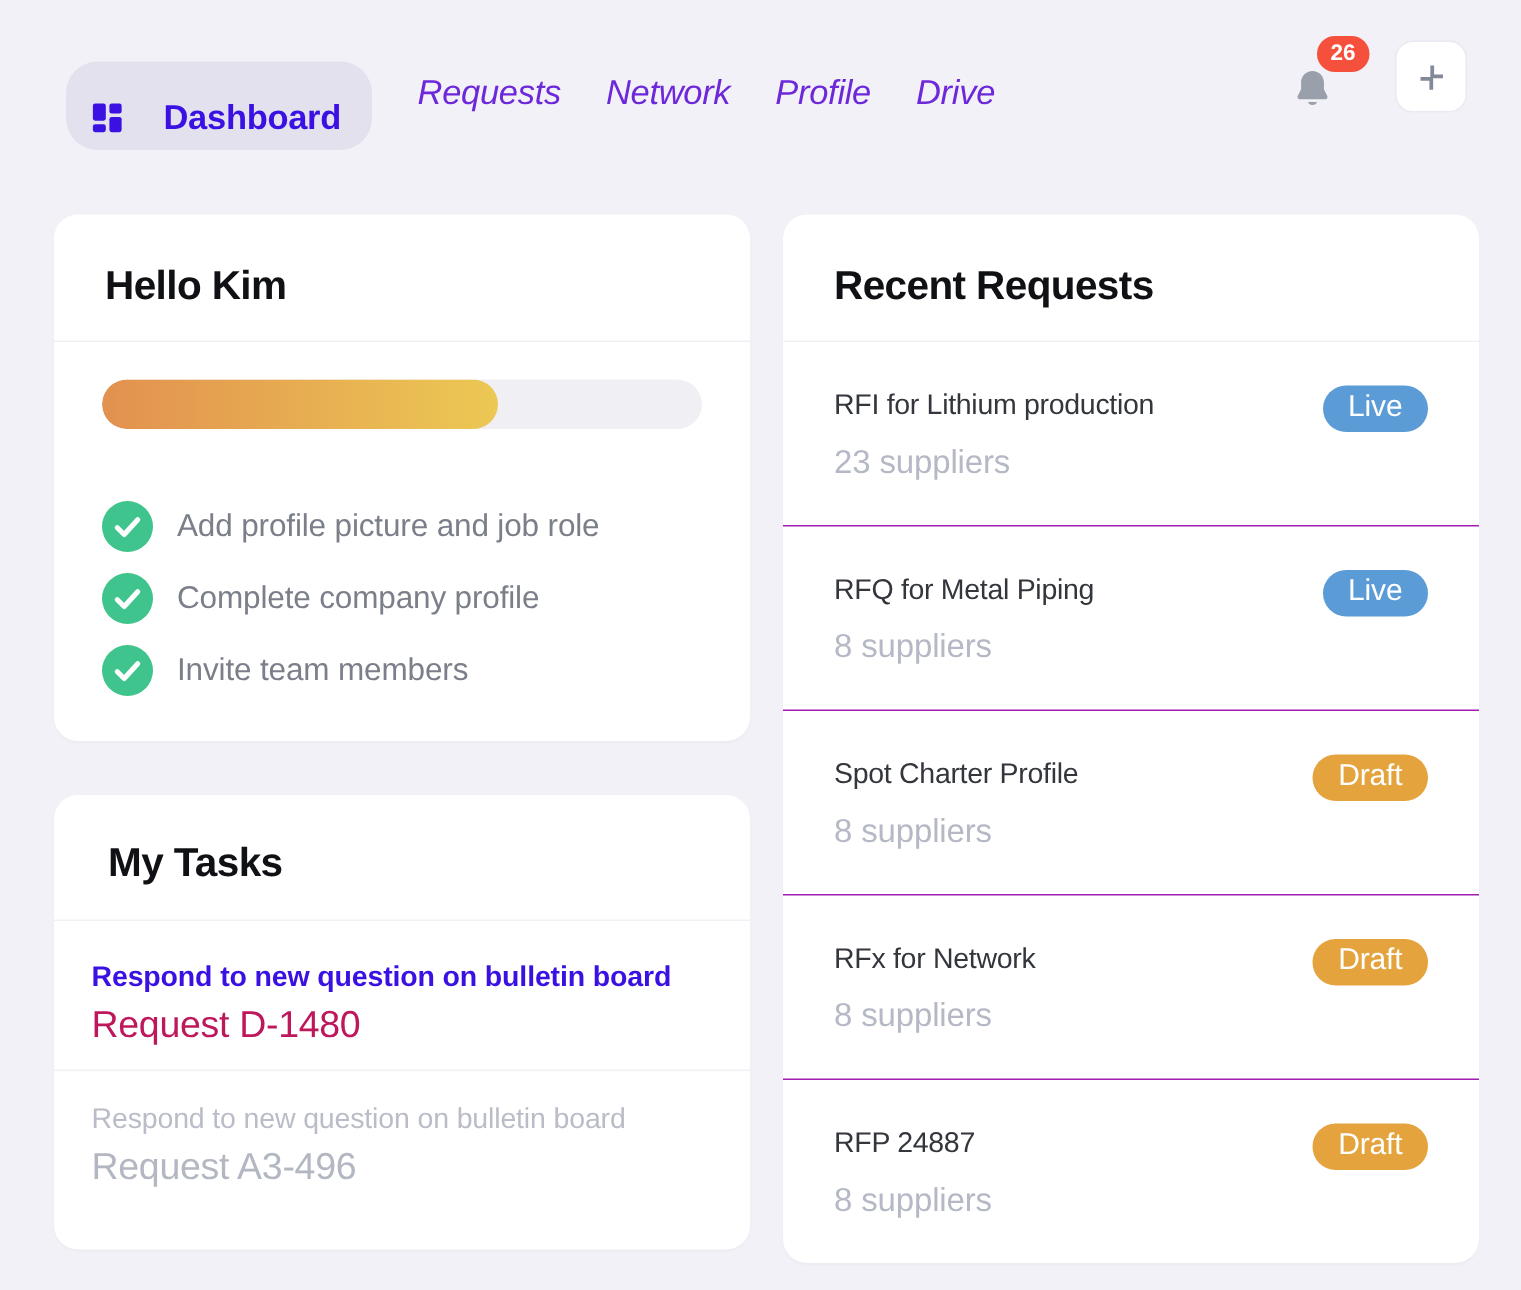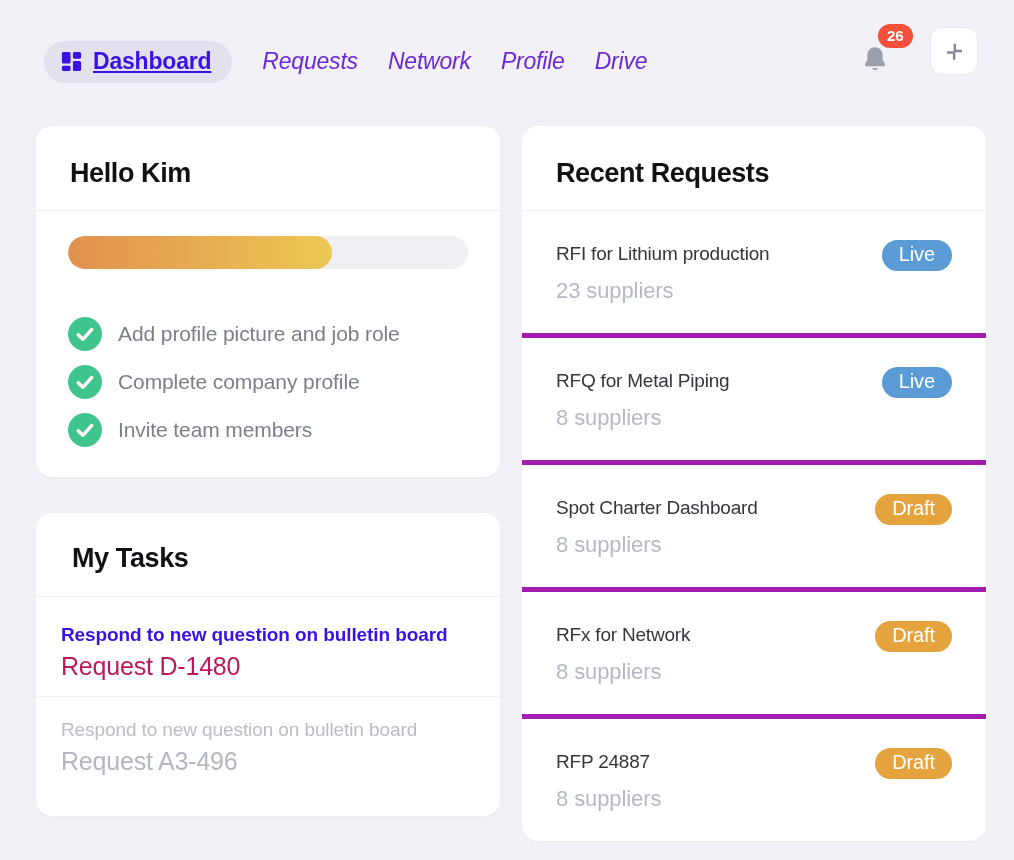--- a/index.html
+++ b/index.html
@@ -10,26 +10,26 @@
     overflow: hidden;
     -webkit-font-smoothing: antialiased;
   }
 
   
   .topnav { display: flex; align-items: flex-start; padding: 27px 36px 0 44px; }
   .tabs { display: flex; align-items: flex-start; gap: 30px; }
   .tab { background: none; border: none; cursor: pointer; font-family: inherit; }
   .tab.active {
     margin-top: 14px;
-    display: flex; align-items: center; gap: 10px;
+    display: flex; align-items: center; gap: 26px;
     background: #e4e1ee;
     border-radius: 21px;
-    padding: 7px 21px 8px 16px;
+    padding: 24px 21px 8px 16px;
     color: var(--accent-purple, #3b11e3);
-    font-size: 23px; font-weight: 600; letter-spacing: -0.2px; text-decoration: underline;
+    font-size: 23px; font-weight: 600; letter-spacing: -0.2px;
   }
   .grid-icon { display: inline-flex; width: 23px; height: 23px; }
   .grid-icon rect { fill: var(--accent-purple, #3b11e3); }
   .tab-link {
     margin-top: 21px;
     font-size: 23px; color: #6d28d9; letter-spacing: -0.2px; font-style: italic;
   }
   .nav-right { margin-left: auto; display: flex; align-items: flex-start; }
   .bell-wrap { position: relative; margin-top: 17px; cursor: pointer; background: none; border: none; }
   .bell-wrap svg { width: 30px; height: 31px; }
@@ -90,21 +90,21 @@
   }
   .task-request { margin-top: 6px; font-size: 25px; color: #be185d; letter-spacing: -0.2px; }
   .task-item.muted .task-action { color: #babdc8; font-weight: 400; }
   .task-item.muted .task-request { color: #b3b7c2; }
 
   
   .request-item {
     display: flex; justify-content: space-between; align-items: flex-start;
     padding: 28px 34px 29px; cursor: pointer;
   }
-  .request-item + .request-item { border-top: 5px solid #a21caf; }
+  .request-item + .request-item { border-top: 1px solid #a21caf; }
   .request-name { font-size: 19px; font-weight: 500; color: #33363c; letter-spacing: -0.2px; line-height: 29px; }
   .request-suppliers { margin-top: 9px; font-size: 22px; color: #b5b9c5; letter-spacing: -0.1px; line-height: 27px; }
   .status-badge {
     color: #ffffff; font-size: 20px; font-weight: 500;
     padding: 3px 17px 5px; border-radius: 17px; margin-top: 1px;
     letter-spacing: -0.1px;
   }
   .status-badge.live { background: var(--live-blue, #5b9cd6); }
   .status-badge.draft { background: var(--draft-orange, #e5a33d); }
 </style>
@@ -228,21 +228,21 @@
           <div class="request-item">
             <div class="request-info">
               <div class="request-name">RFQ for Metal Piping</div>
               <div class="request-suppliers">8 suppliers</div>
             </div>
             <span class="status-badge live">Live</span>
           </div>
 
           <div class="request-item">
             <div class="request-info">
-              <div class="request-name">Spot Charter Dashboard</div>
+              <div class="request-name">Spot Charter Profile</div>
               <div class="request-suppliers">8 suppliers</div>
             </div>
             <span class="status-badge draft">Draft</span>
           </div>
 
           <div class="request-item">
             <div class="request-info">
               <div class="request-name">RFx for Network</div>
               <div class="request-suppliers">8 suppliers</div>
             </div>

